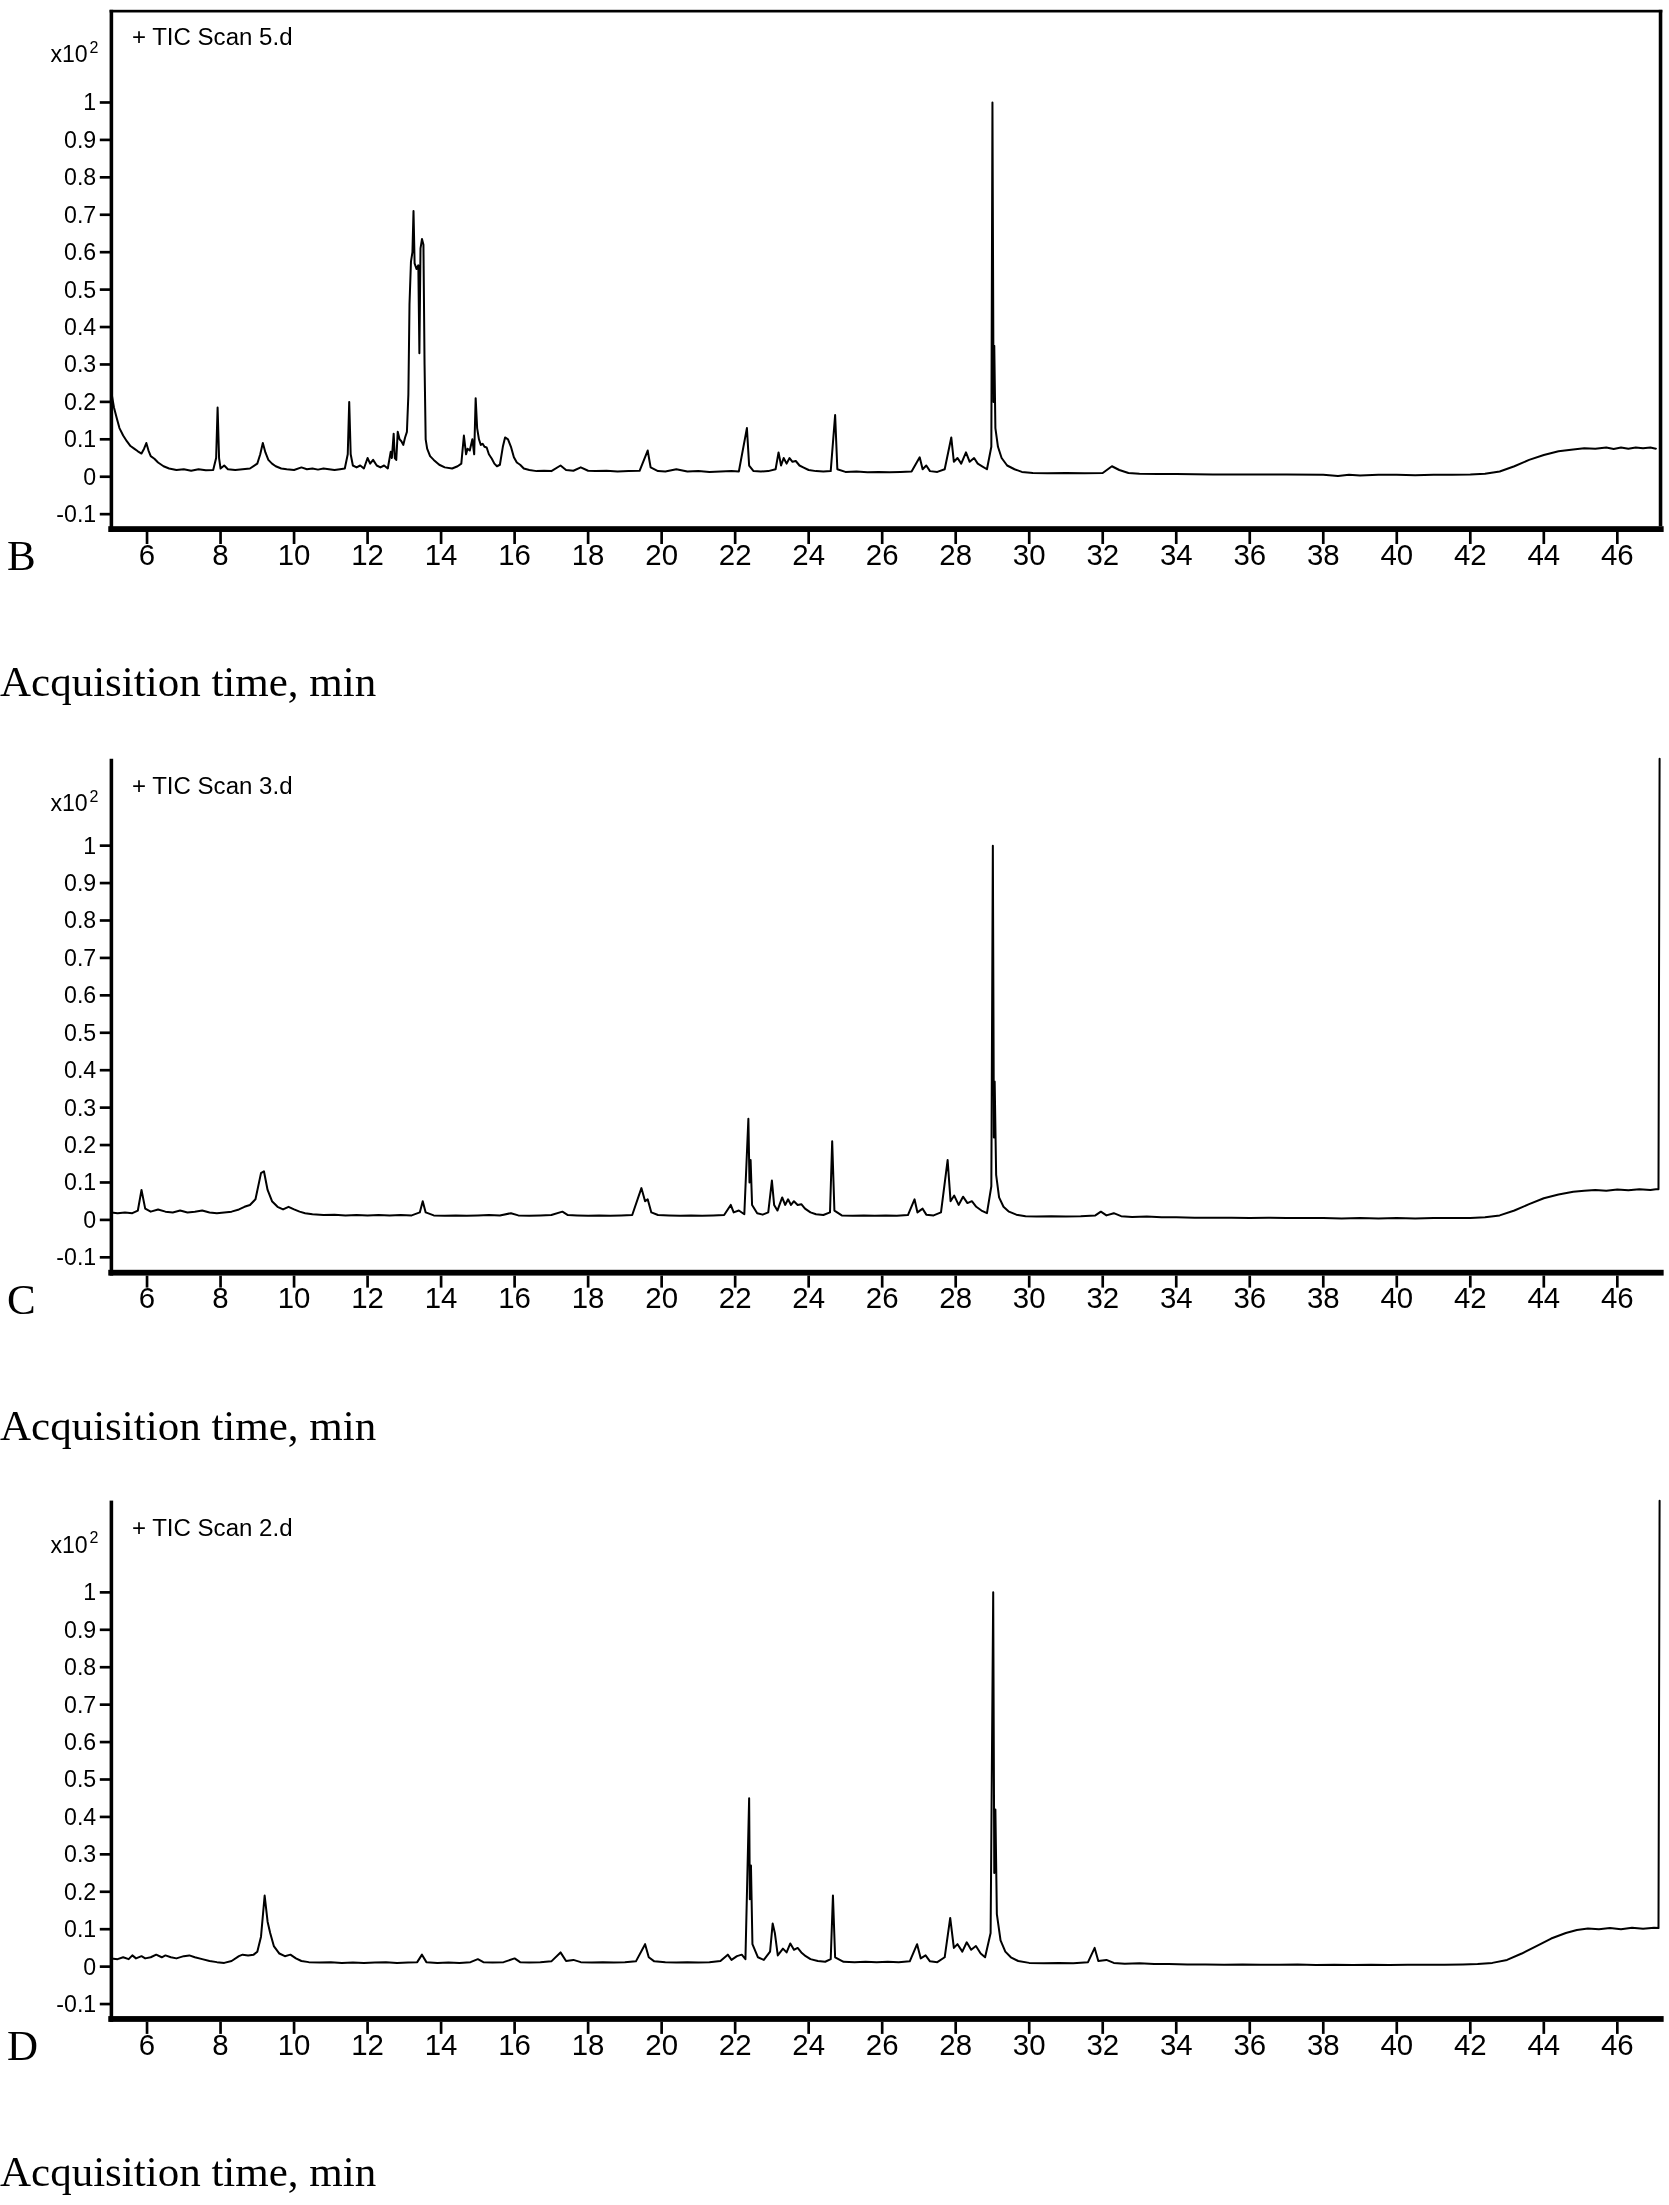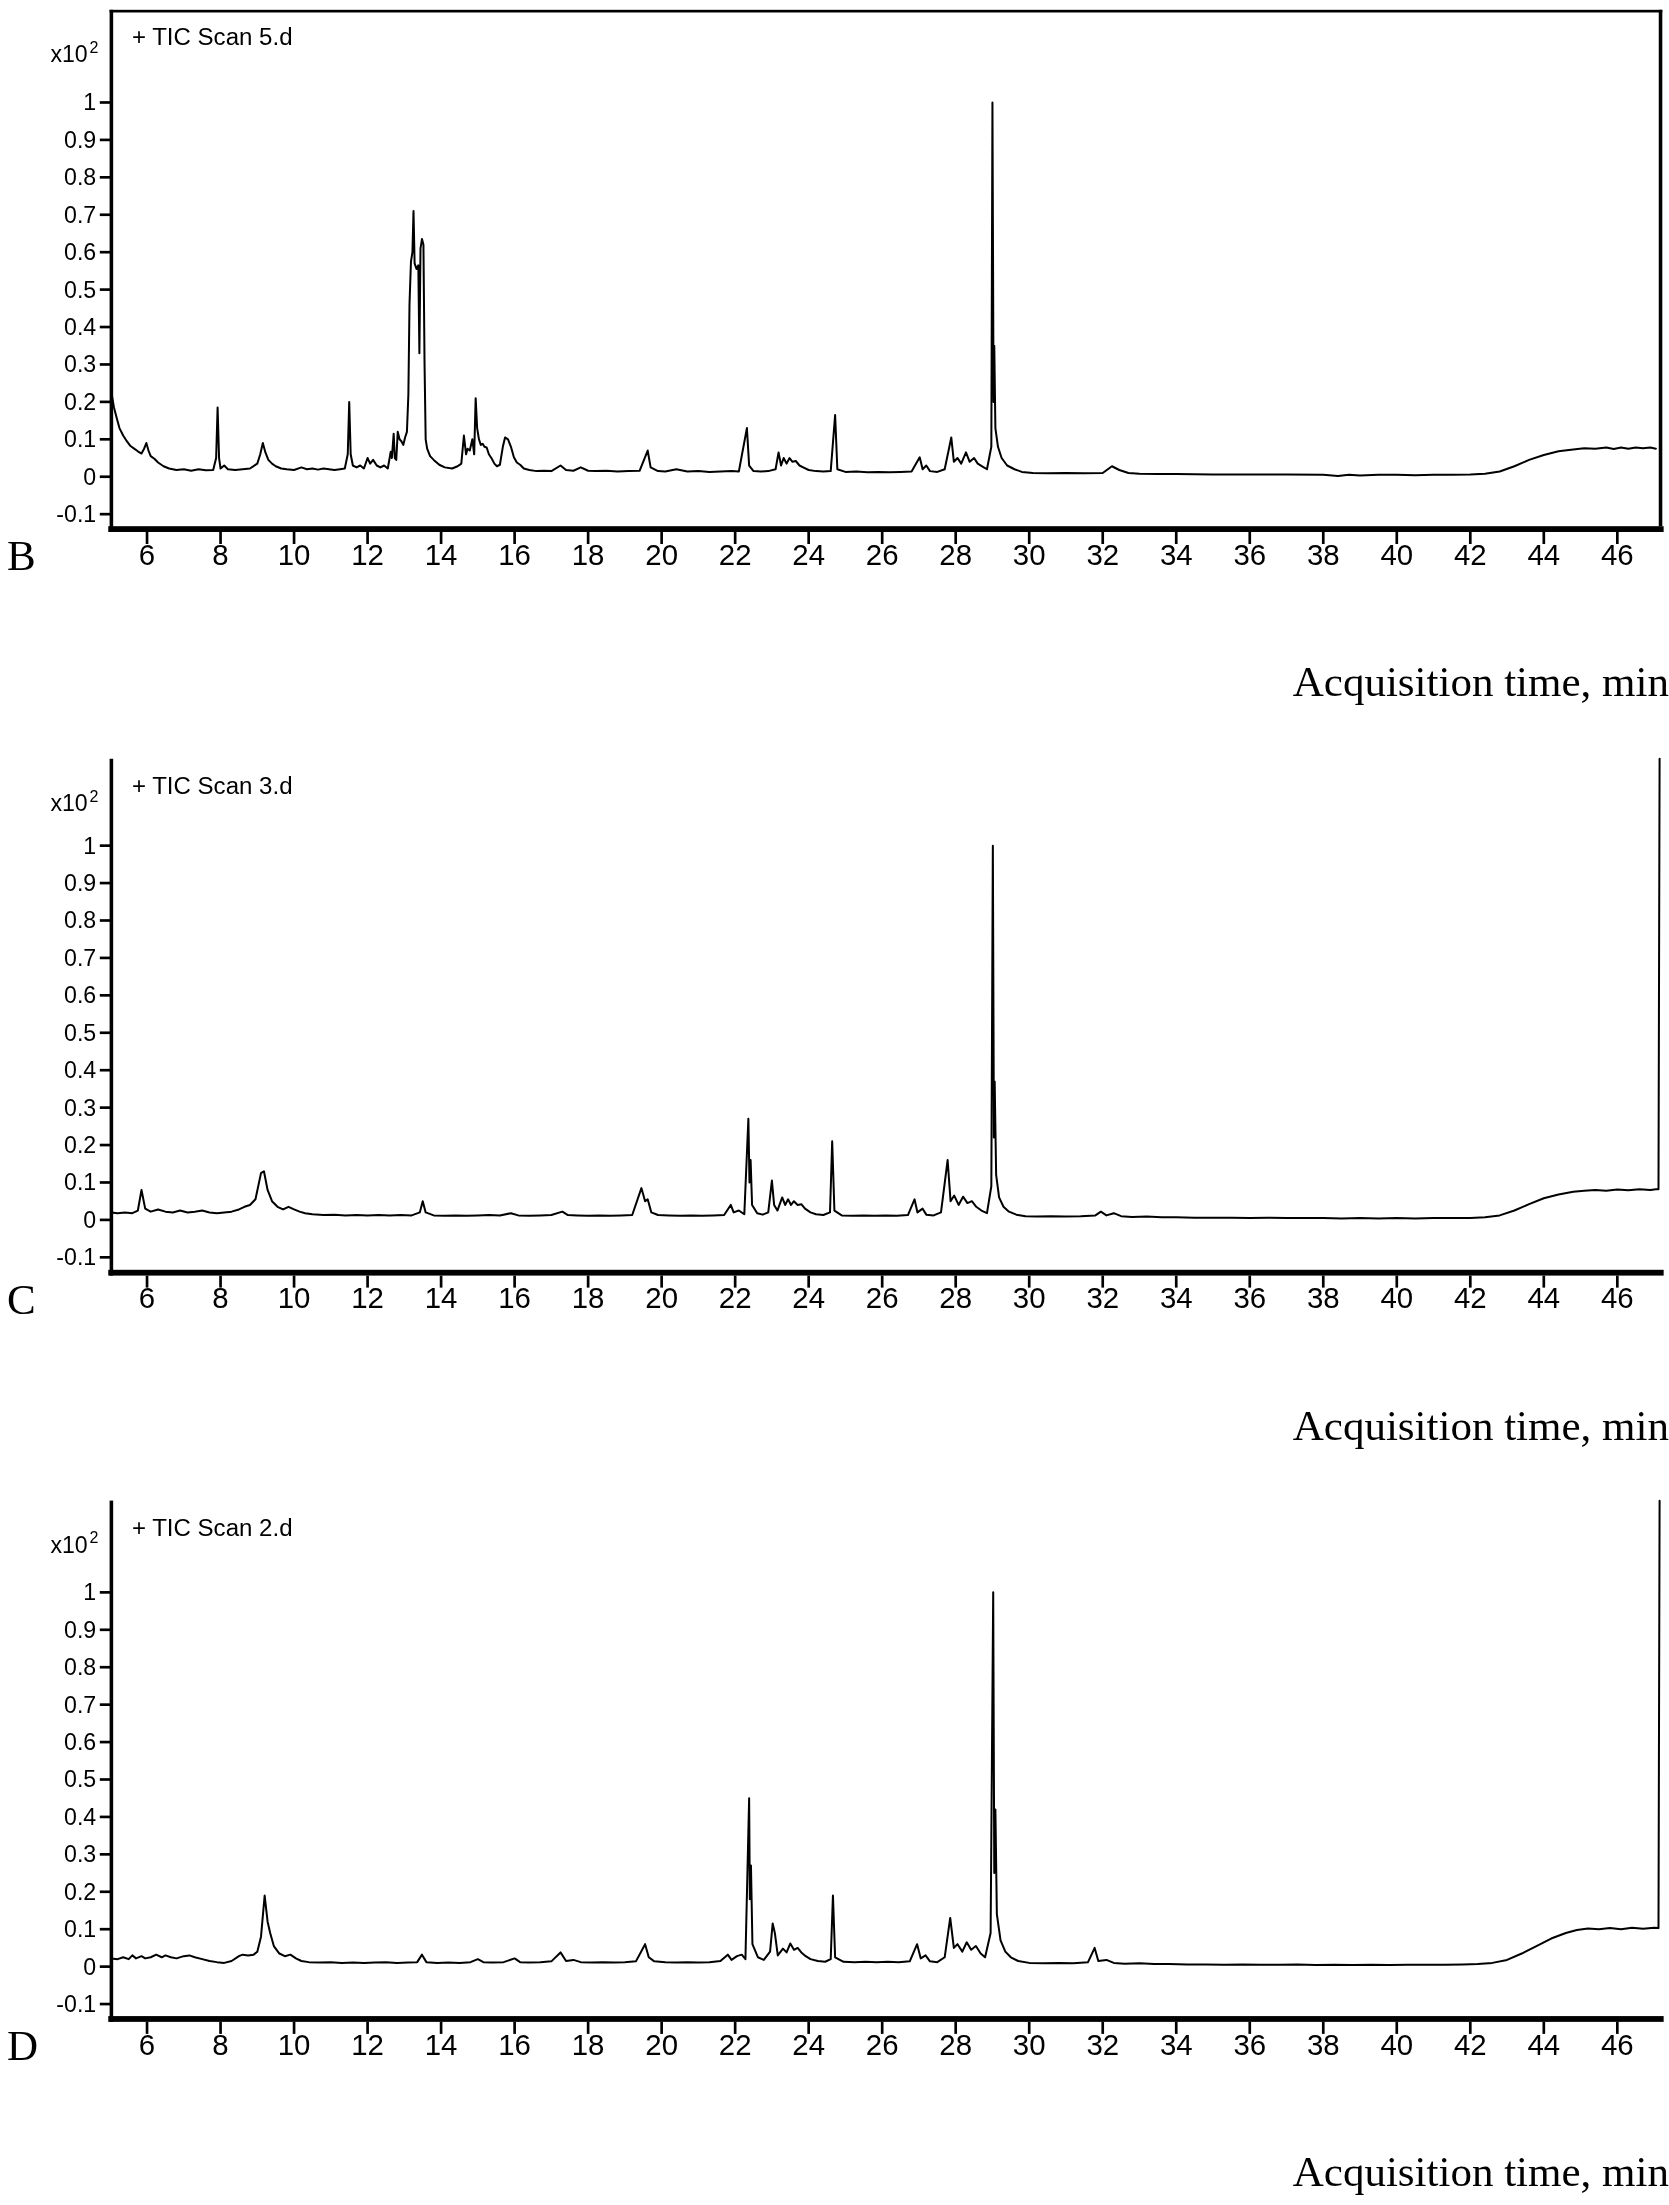--- a/index.html
+++ b/index.html
@@ -5,21 +5,21 @@
   html,body{margin:0;padding:0;background:#ffffff;}
   body{width:1669px;height:2205px;position:relative;overflow:hidden;
        font-family:"Liberation Sans",sans-serif;}
   #chart-svg{position:absolute;left:0;top:0;}
   .panel-letter{
     position:absolute;left:7.1px;
     font-family:"Liberation Serif","DejaVu Serif",serif;
     font-size:43px;line-height:1;color:#000;
   }
   .axis-label{
-    position:absolute;left:0;width:1669px;text-align:right;
+    position:absolute;left:0;width:1669px;text-align:left;
     font-family:"Liberation Serif","DejaVu Serif",serif;
     font-size:43px;line-height:1;color:#000;
   }
 </style>
 </head>
 <body>
 
 <svg id="chart-svg" width="1669" height="2205" viewBox="0 0 3746 4949">
     <g>
       <rect x="243" y="1181" width="3491" height="13" fill="#000000"></rect>

